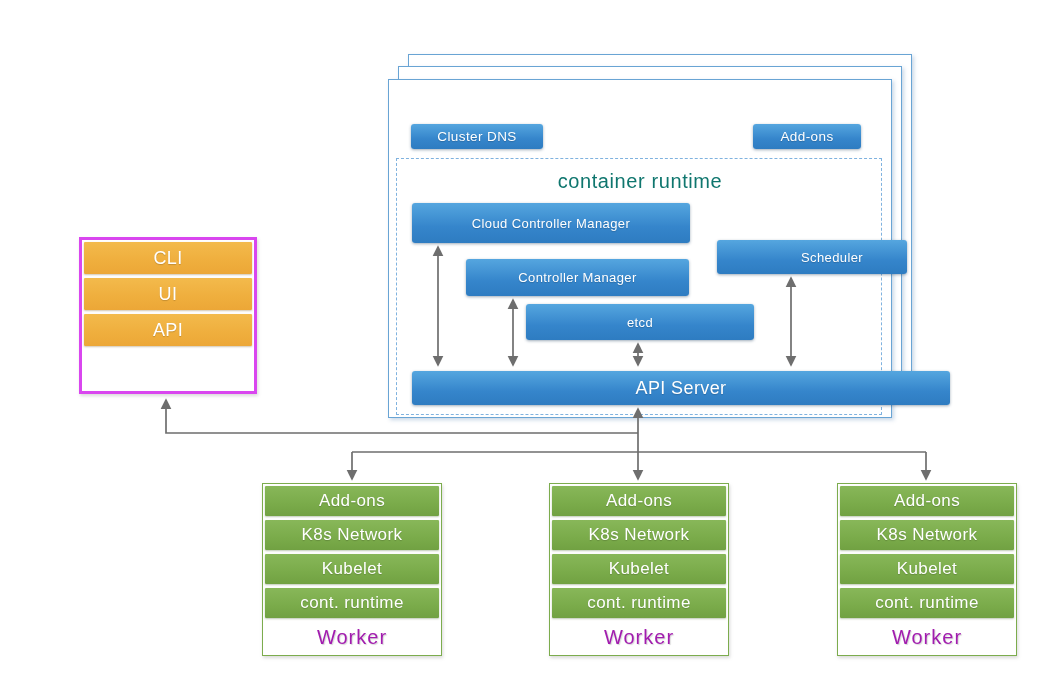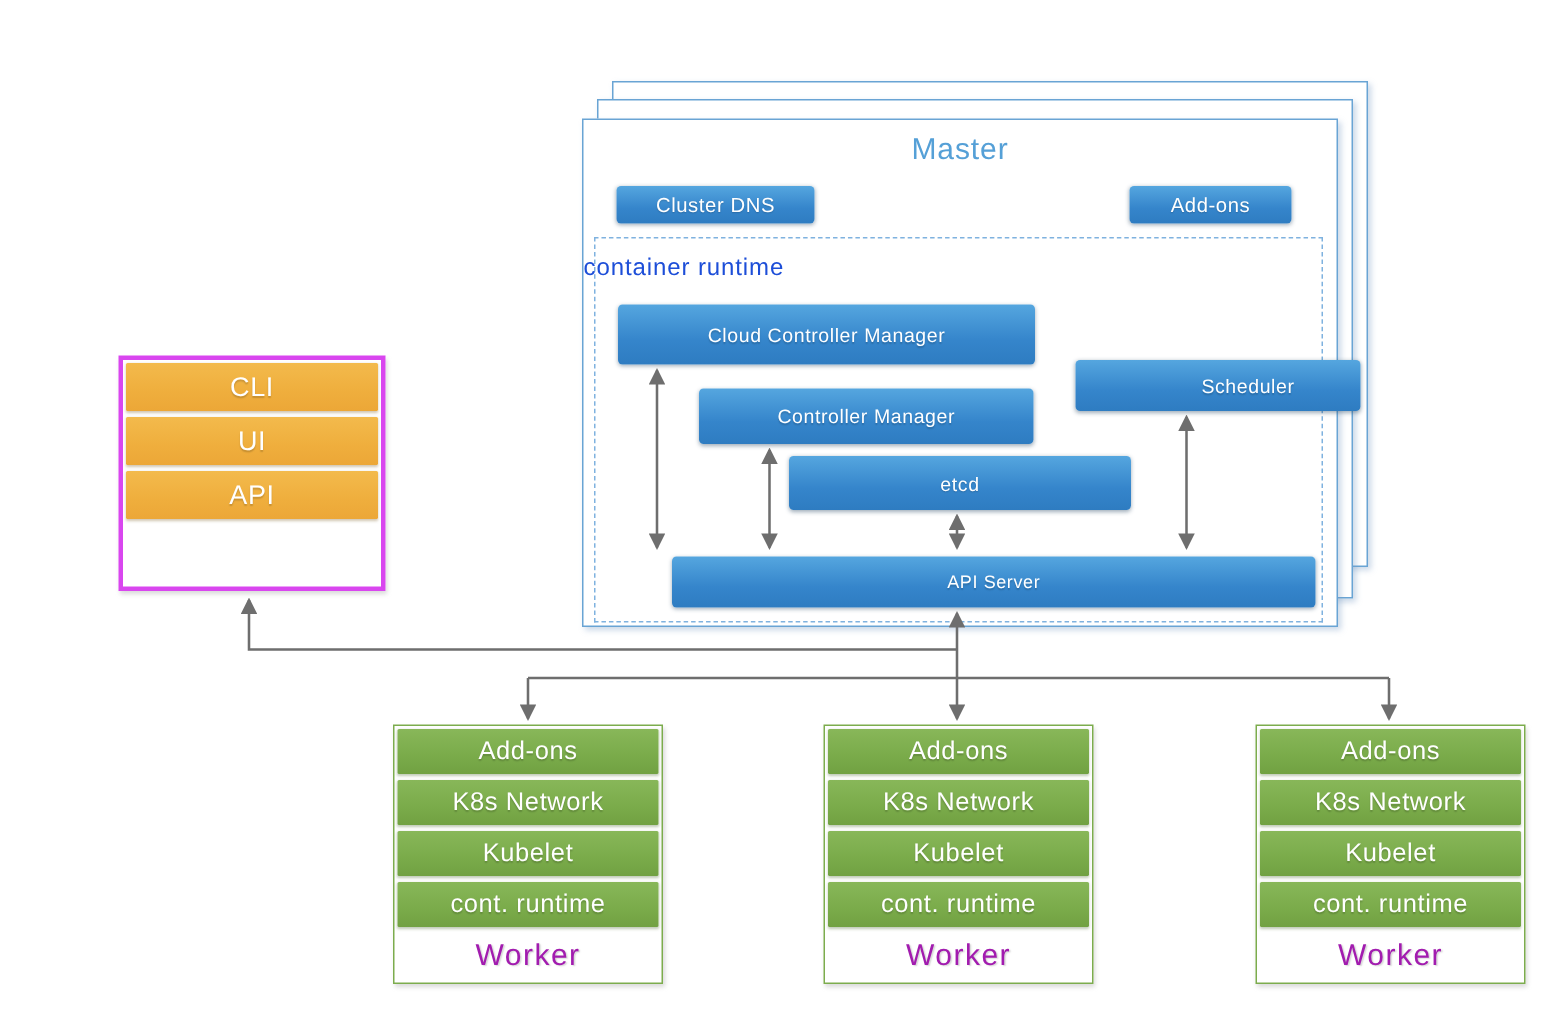--- a/index.html
+++ b/index.html
@@ -21,40 +21,40 @@
   }
   .master-title{
     position:absolute;left:0;top:9px;width:100%;text-align:center;
     color:#55A0D7;font-size:20px;letter-spacing:.6px;
   }
   .runtime{
     position:absolute;left:7px;top:78px;width:484px;height:255px;
     border:1.5px dashed #7FB2DF;background:transparent;
   }
   .runtime-title{
-    position:absolute;left:0;top:90px;width:100%;
-    color:#1d4ed8;font-size:16px;letter-spacing:.6px;
+    position:absolute;left:0;top:90px;width:100%;text-align:center;
+    color:#0f766e;font-size:20px;letter-spacing:.6px;
   }
   
   .btn{
     position:absolute;display:flex;align-items:center;justify-content:center;
     color:#ffffff;border-radius:3px;
     background:linear-gradient(180deg,#55A6DF 0%,#3585CB 60%,#2E7CC1 100%);
     box-shadow:0 1px 3px rgba(40,70,100,.45);
     text-shadow:0 1px 1px rgba(0,0,0,.18);letter-spacing:.4px;
   }
   .btn-sm{font-size:13.5px;}
   .btn-md{font-size:13px;}
   .cluster-dns{left:22px;top:44px;width:132px;height:25px;}
   .addons-master{left:364px;top:44px;width:108px;height:25px;}
   .ccm{left:23px;top:123px;width:278px;height:40px;}
   .cm{left:77px;top:179px;width:223px;height:37px;}
   .etcd{left:137px;top:224px;width:228px;height:36px;}
   .scheduler{left:328px;top:160px;width:150px;height:34px;padding-left:40px;}
-  .api-server{left:23px;top:291px;width:429px;height:34px;font-size:12px;margin-left:36px;}
+  .api-server{left:23px;top:291px;width:538px;height:34px;font-size:18px;}
   
   .stackbox{
     position:absolute;background:#ffffff;display:flex;flex-direction:column;
     box-shadow:1px 2px 3px rgba(150,150,150,.35);padding:2px;box-sizing:border-box;
   }
   .access{left:79px;top:237px;width:178px;height:157px;border:3px solid #d946ef;}
   .bar{
     flex:none;display:flex;align-items:center;justify-content:center;
     color:#ffffff;text-shadow:0 1px 1px rgba(0,0,0,.18);letter-spacing:.4px;
     margin-bottom:4px;border-radius:1px;
@@ -84,21 +84,20 @@
 </style>
 </head>
 <body>
 
 <div class="canvas">
 
   <div class="master-layer layer3"></div>
   <div class="master-layer layer2"></div>
 
   <div class="master">
-    <div class="master-title">Master</div>
     <div class="btn btn-sm cluster-dns">Cluster DNS</div>
     <div class="btn btn-sm addons-master">Add-ons</div>
     <div class="runtime"></div>
     <div class="runtime-title">container runtime</div>
     <div class="btn btn-md ccm">Cloud Controller Manager</div>
     <div class="btn btn-md cm">Controller Manager</div>
     <div class="btn btn-md etcd">etcd</div>
     <div class="btn btn-md scheduler">Scheduler</div>
     <div class="btn api-server">API Server</div>
   </div>

